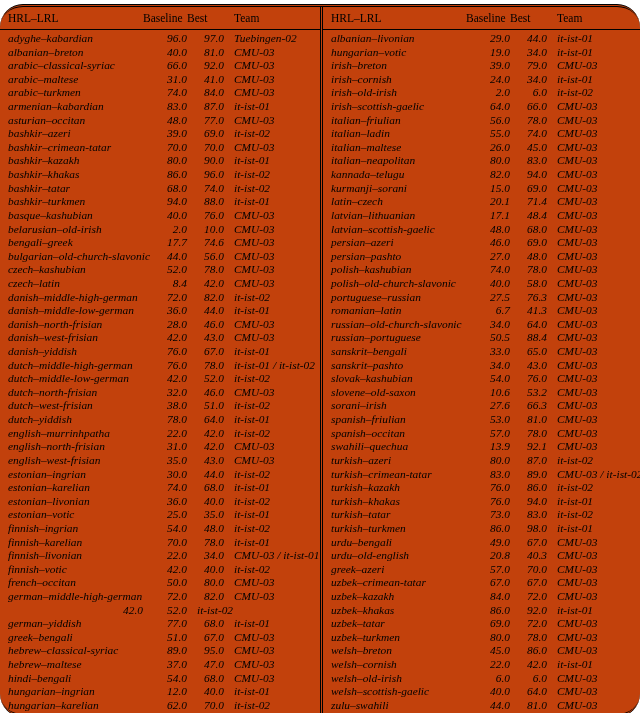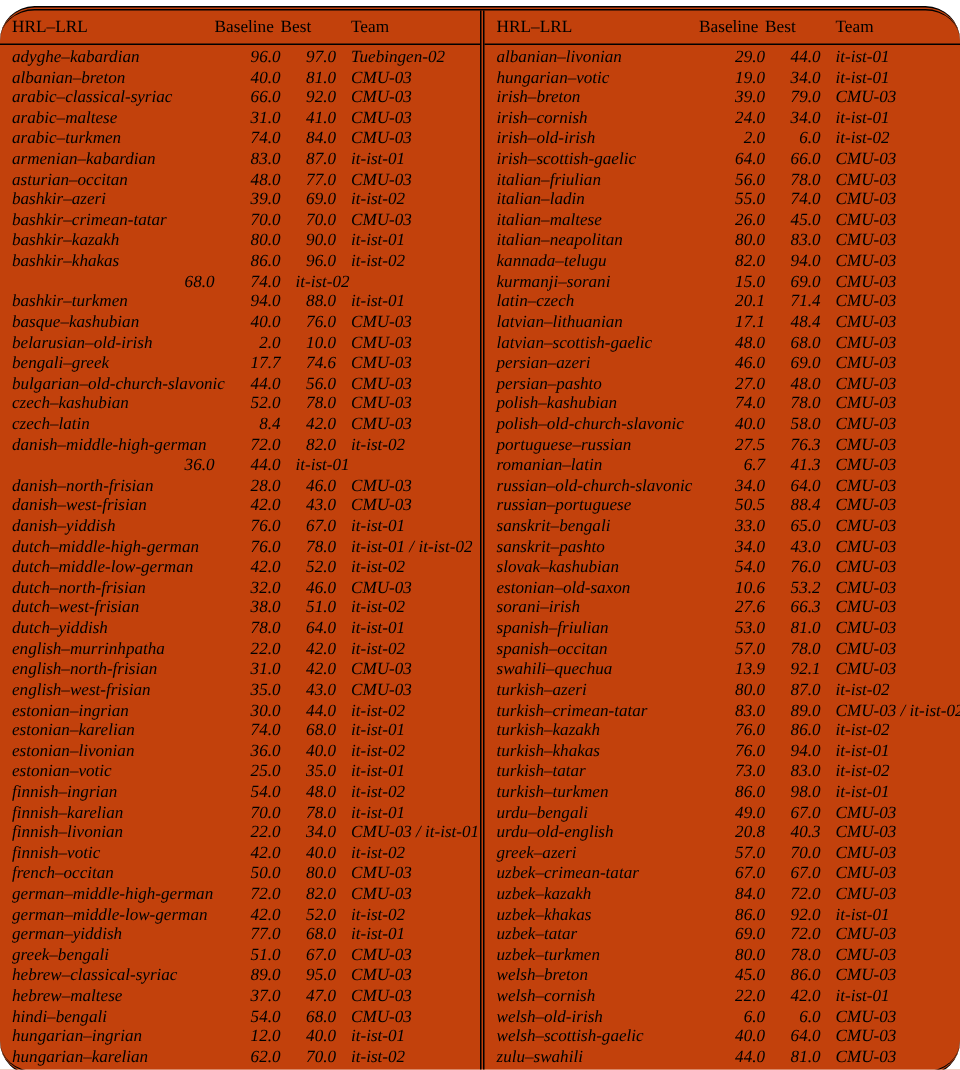--- a/index.html
+++ b/index.html
@@ -141,20 +141,21 @@
           <span class="num">90.0</span>
           <span class="team">it-ist-01</span>
         </div>
         <div class="row">
           <span class="pair">bashkir–khakas</span>
           <span class="num">86.0</span>
           <span class="num">96.0</span>
           <span class="team">it-ist-02</span>
         </div>
         <div class="row">
+          <span class="pair">bashkir–tatar</span>
           <span class="num">68.0</span>
           <span class="num">74.0</span>
           <span class="team">it-ist-02</span>
         </div>
         <div class="row">
           <span class="pair">bashkir–turkmen</span>
           <span class="num">94.0</span>
           <span class="num">88.0</span>
           <span class="team">it-ist-01</span>
         </div>
@@ -194,20 +195,21 @@
           <span class="num">42.0</span>
           <span class="team">CMU-03</span>
         </div>
         <div class="row">
           <span class="pair">danish–middle-high-german</span>
           <span class="num">72.0</span>
           <span class="num">82.0</span>
           <span class="team">it-ist-02</span>
         </div>
         <div class="row">
+          <span class="pair">danish–middle-low-german</span>
           <span class="num">36.0</span>
           <span class="num">44.0</span>
           <span class="team">it-ist-01</span>
         </div>
         <div class="row">
           <span class="pair">danish–north-frisian</span>
           <span class="num">28.0</span>
           <span class="num">46.0</span>
           <span class="team">CMU-03</span>
         </div>
@@ -325,21 +327,20 @@
           <span class="num">80.0</span>
           <span class="team">CMU-03</span>
         </div>
         <div class="row">
           <span class="pair">german–middle-high-german</span>
           <span class="num">72.0</span>
           <span class="num">82.0</span>
           <span class="team">CMU-03</span>
         </div>
         <div class="row">
-          <span class="pair">german–middle-low-german</span>
           <span class="num">42.0</span>
           <span class="num">52.0</span>
           <span class="team">it-ist-02</span>
         </div>
         <div class="row">
           <span class="pair">german–yiddish</span>
           <span class="num">77.0</span>
           <span class="num">68.0</span>
           <span class="team">it-ist-01</span>
         </div>
@@ -539,21 +540,21 @@
           <span class="num">43.0</span>
           <span class="team">CMU-03</span>
         </div>
         <div class="row">
           <span class="pair">slovak–kashubian</span>
           <span class="num">54.0</span>
           <span class="num">76.0</span>
           <span class="team">CMU-03</span>
         </div>
         <div class="row">
-          <span class="pair">estonian–old-saxon</span>
+          <span class="pair">slovene–old-saxon</span>
           <span class="num">10.6</span>
           <span class="num">53.2</span>
           <span class="team">CMU-03</span>
         </div>
         <div class="row">
           <span class="pair">sorani–irish</span>
           <span class="num">27.6</span>
           <span class="num">66.3</span>
           <span class="team">CMU-03</span>
         </div>

